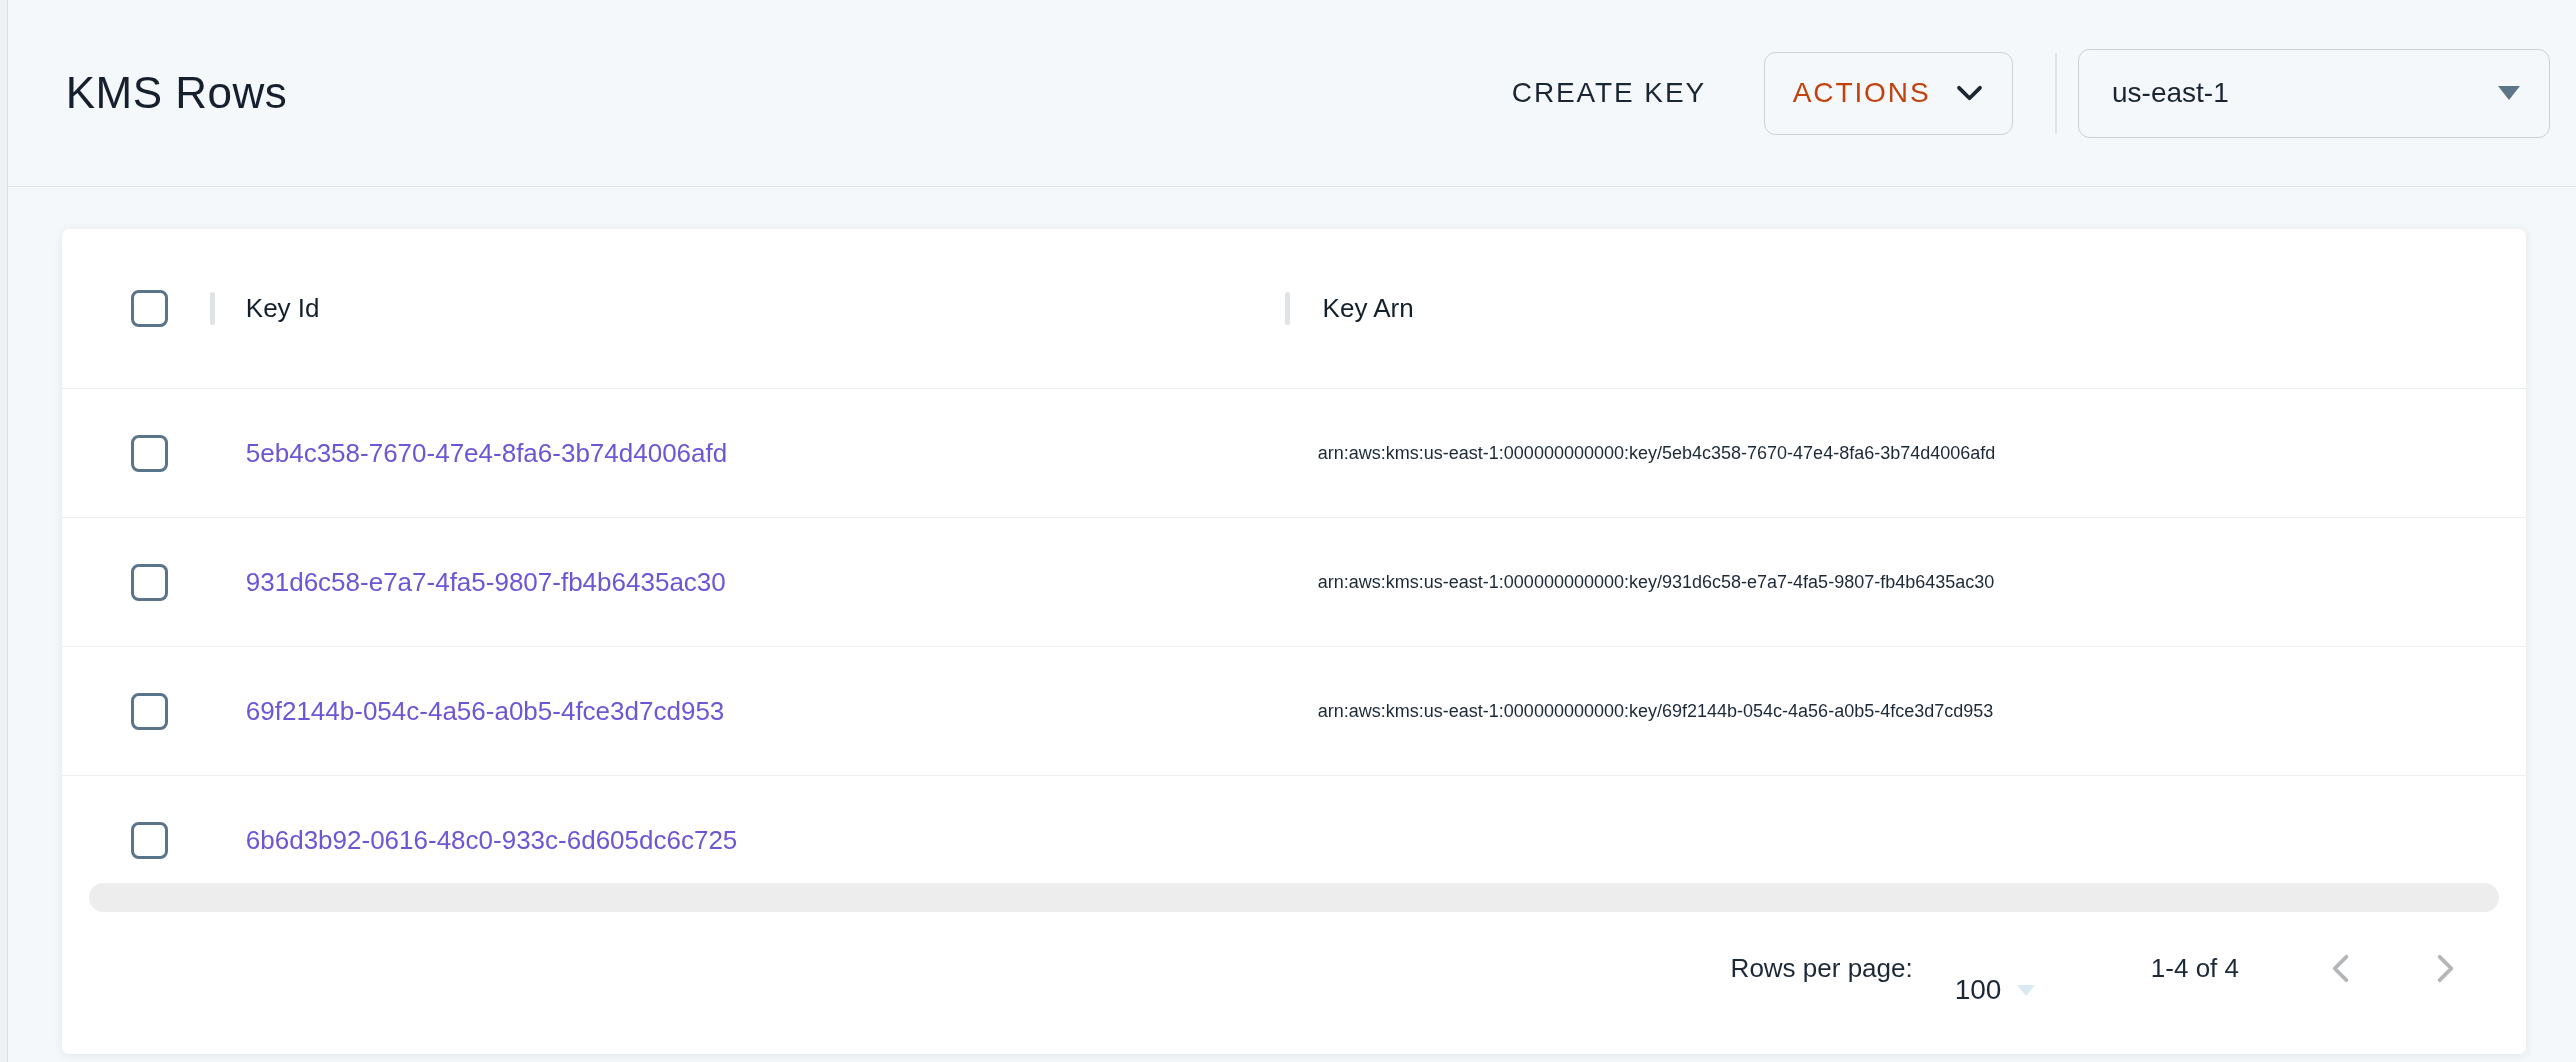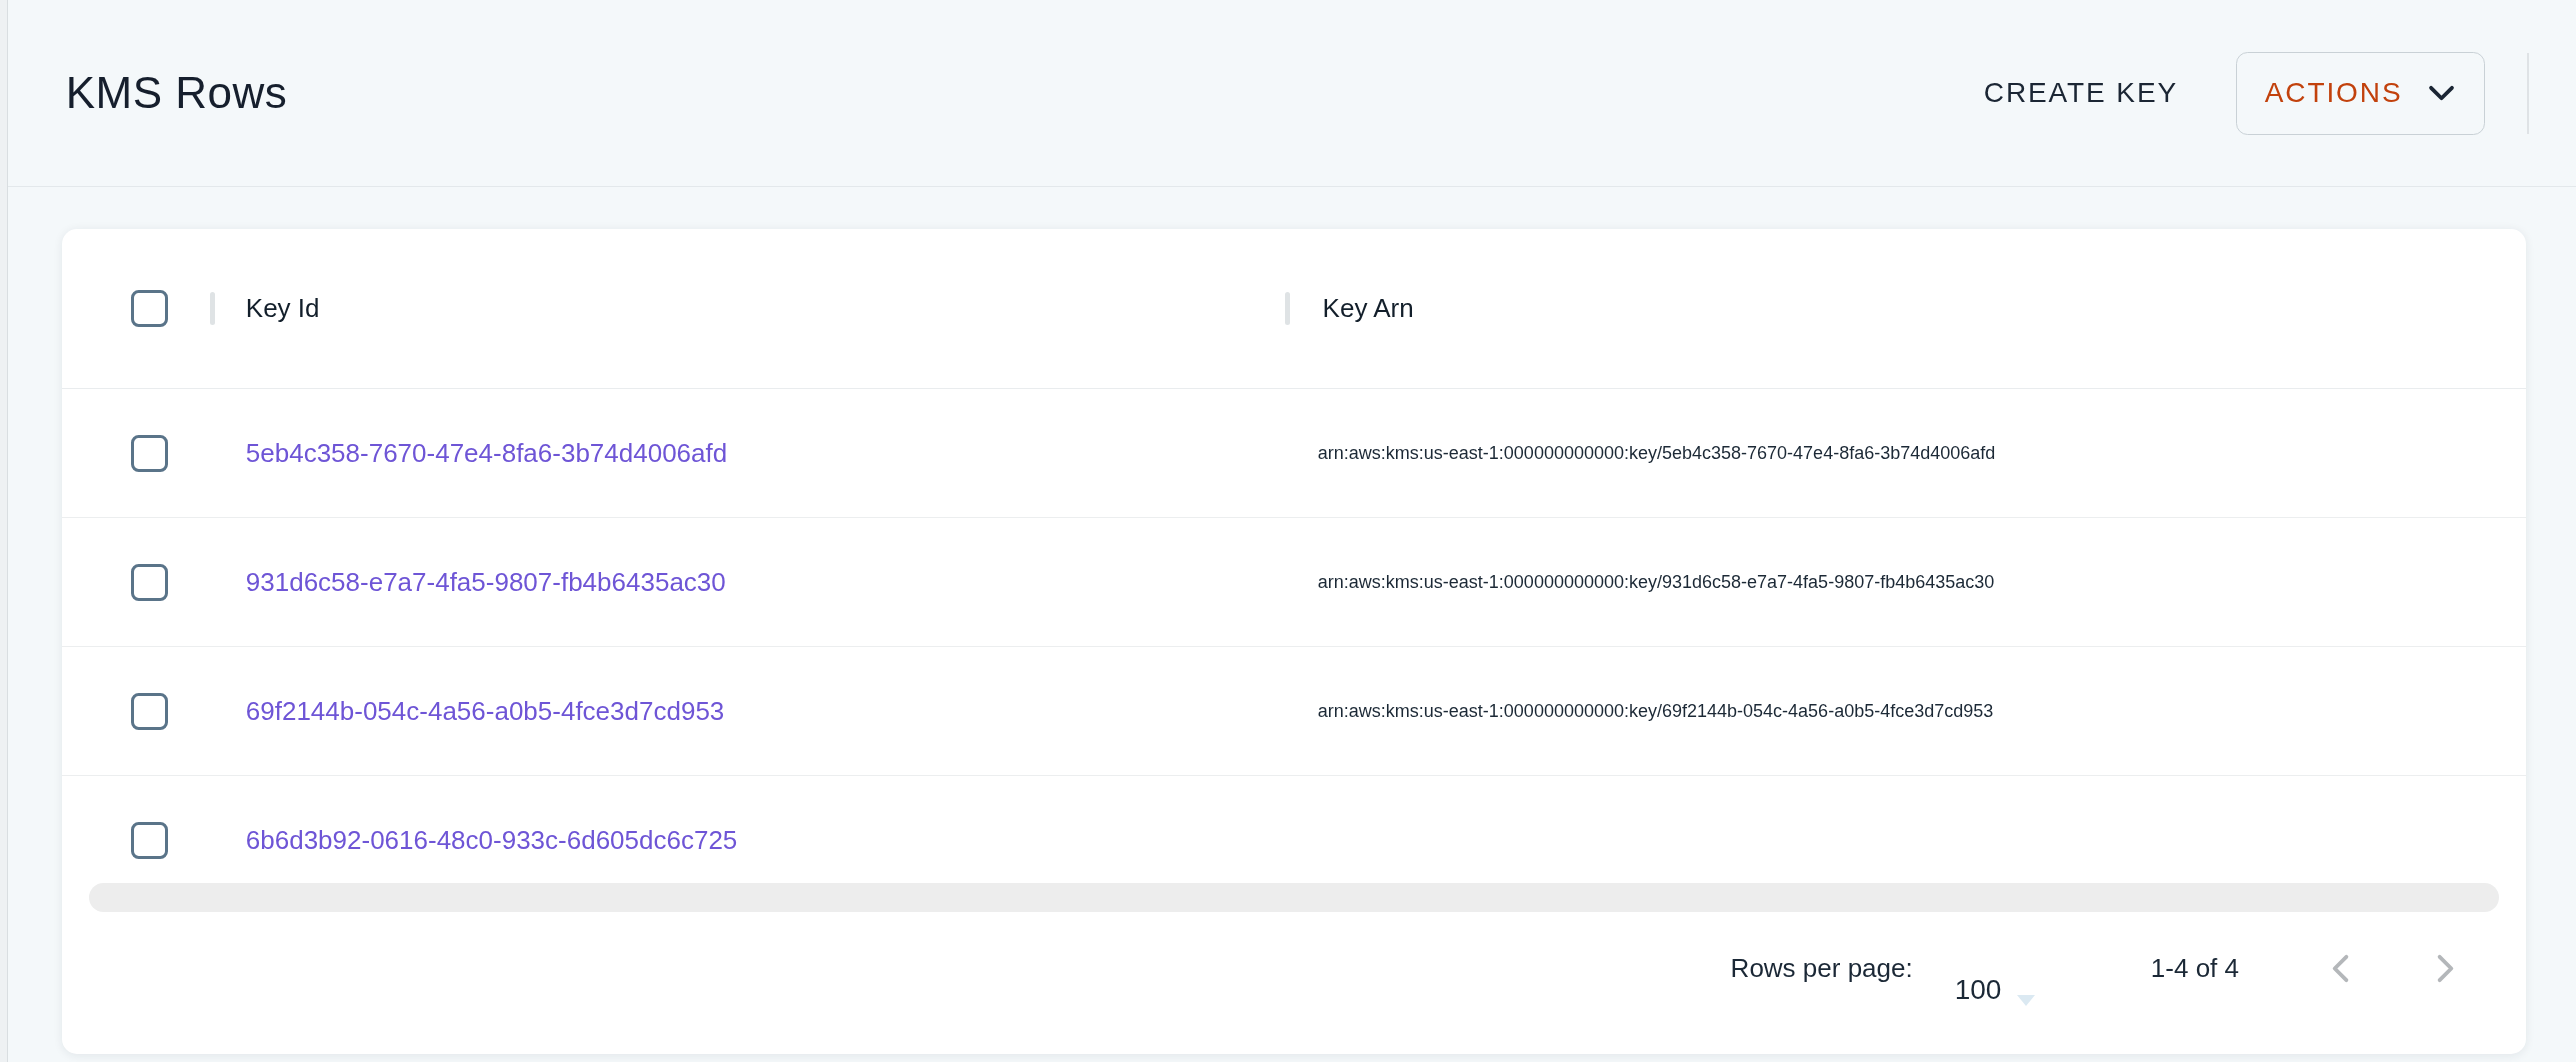--- a/index.html
+++ b/index.html
@@ -88,21 +88,21 @@
     border-left: 11.6px solid transparent;
     border-right: 11.6px solid transparent;
     border-top: 14.5px solid #5d7687;
   }
   
   .card {
     position: absolute;
     left: 62px; top: 229px;
     width: 2464px; height: 825px;
     background: #ffffff;
-    border-radius: 15px;
+    border-radius: 7px;
     box-shadow: 0 1.9px 9.6px rgba(25, 39, 52, 0.08);
     box-sizing: border-box;
   }
   .thead {
     height: 160px;
     display: flex; align-items: center;
     border-bottom: 1.9px solid #e9ecee;
     box-sizing: border-box;
   }
   .trow {
@@ -174,21 +174,21 @@
     top: 710px; height: 58px;
     display: flex; align-items: center;
     justify-content: flex-end;
     padding-right: 62px;
     box-sizing: border-box;
   }
   .rpp-label { font-size: 26px; color: #1b2836; }
   .rpp-value {
     font-size: 28px; color: #1b2836;
     margin-left: 42px;
-    display: flex; align-items: flex-end;
+    display: flex; align-items: center;
     cursor: pointer;
     margin-top: 44px;
   }
   .rpp-caret {
     margin-left: 15.4px;
     width: 0; height: 0;
     border-left: 9.6px solid transparent;
     border-right: 9.6px solid transparent;
     border-top: 11.6px solid #dbe9f2;
   }
@@ -219,20 +219,24 @@
       <button class="text-btn">CREATE KEY</button>
       <button class="outlined-btn">
         <span>ACTIONS</span>
         <span style="display:flex;">
           <svg width="29" height="19" viewBox="0 0 30 20">
               <polyline points="4,4 15,15 26,4" fill="none" stroke="#1b2634" stroke-width="4" stroke-linecap="round" stroke-linejoin="round"></polyline>
             </svg>
         </span>
       </button>
       <div class="vert-divider"></div>
+      <div class="region-select">
+        <span class="value">us-east-1</span>
+        <span class="select-caret"></span>
+      </div>
     </div>
   </div>
 
   <div class="card">
 
     <div class="thead">
       <div class="cell-check">
         <span class="checkbox"></span>
       </div>
       <span class="col-sep"></span>

